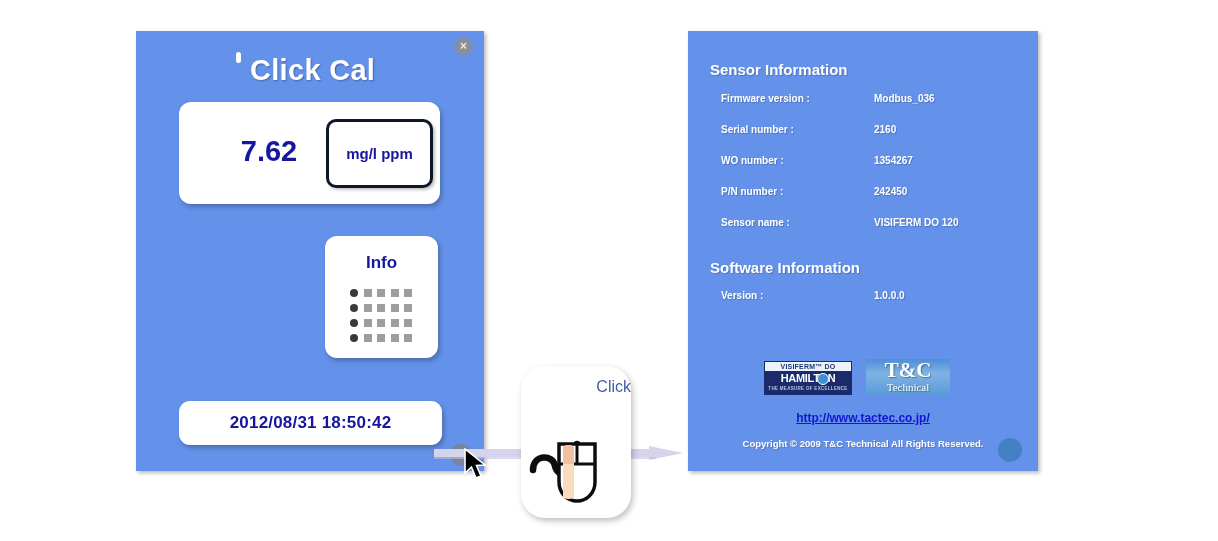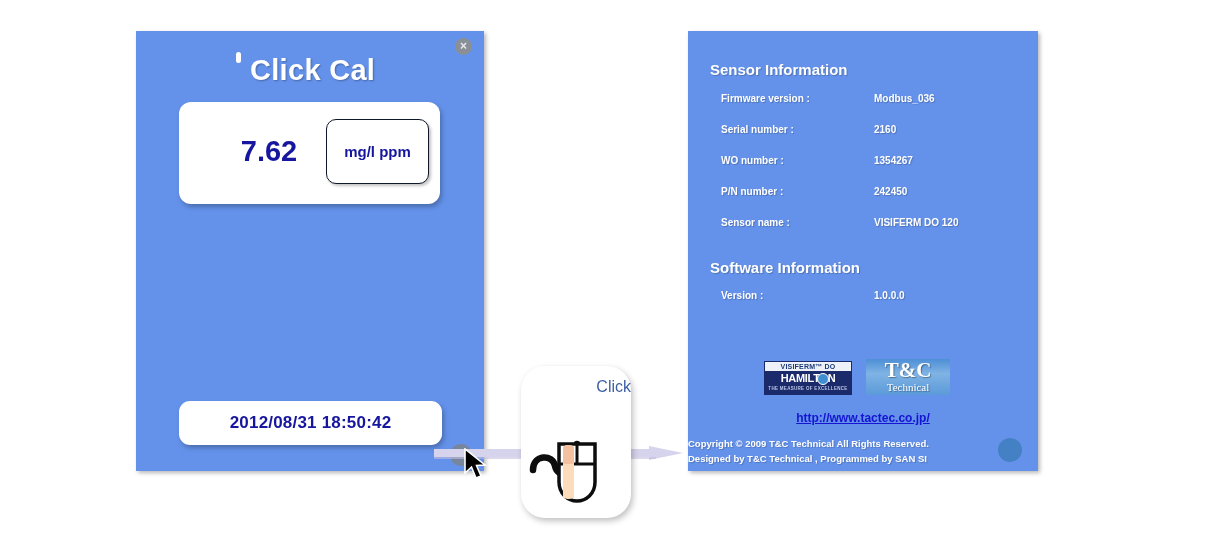--- a/index.html
+++ b/index.html
@@ -89,21 +89,21 @@
     font-weight: bold;
     color: #16169e;
   }
   #unit-button {
     position: absolute;
     left: 147px;
     top: 17px;
     width: 101px;
     height: 63px;
     background: #ffffff;
-    border: 1px solid #0f172a;
+    border: 3px solid #0f172a;
     border-radius: 10px;
     box-shadow: 2px 2px 3px rgba(0,0,0,0.24);
     font-size: 15px;
     font-weight: bold;
     color: #16169e;
     line-height: 63px;
     text-align: center;
     cursor: pointer;
   }
 
@@ -355,20 +355,21 @@
     font-size: 12px;
     font-weight: bold;
     color: #1414d2;
     text-decoration: underline;
     cursor: pointer;
   }
   .copyright-line {
     position: absolute;
     left: 0;
     width: 100%;
+    text-align: center;
     font-size: 9.5px;
     font-weight: bold;
     color: #ffffff;
     text-shadow: 1px 1px 1px rgba(0,0,0,0.2);
   }
   #copyright-1 { top: 407px; }
   #copyright-2 { top: 422px; }
   #right-resize-grip {
     position: absolute;
     right: 16px;
@@ -397,20 +398,45 @@
     <div id="app-title">Click Cal</div>
     <div id="close-button">×</div>
   </div>
 
   <div id="value-panel">
     <div id="value-number">7.62</div>
     <div id="unit-button">mg/l ppm</div>
   </div>
 
 
+  <div id="info-button" class="tile-button">
+    <div class="tile-label">Info</div>
+    <div id="dot-grid-icon">
+      <i class="lead"></i>
+        <i></i>
+        <i></i>
+        <i></i>
+        <i></i>
+      <i class="lead"></i>
+        <i></i>
+        <i></i>
+        <i></i>
+        <i></i>
+      <i class="lead"></i>
+        <i></i>
+        <i></i>
+        <i></i>
+        <i></i>
+      <i class="lead"></i>
+        <i></i>
+        <i></i>
+        <i></i>
+        <i></i>
+    </div>
+  </div>
 
   <div id="timestamp-box">2012/08/31   18:50:42</div>
 
   <div id="left-resize-grip"></div>
 </div>
 
 <div id="click-card">
   <div id="click-label">Click</div>
   <div id="mouse-graphic">
     <svg width="98" height="104" viewBox="0 0 98 104">
@@ -477,16 +503,15 @@
   </div>
 
   <div id="tc-logo">
     <div class="tc-main">T&amp;C</div>
     <div class="tc-sub">Technical</div>
   </div>
 
   <div id="site-url">http://www.tactec.co.jp/</div>
 
   <div id="copyright-1" class="copyright-line">Copyright © 2009 T&amp;C Technical All Rights Reserved.</div>
-  <div id="copyright-2" class="copyright-line">Designed by T&amp;C Technical , Programmed by SAN SI</div>
 
   <div id="right-resize-grip"></div>
 </div>
 
 </body></html>

